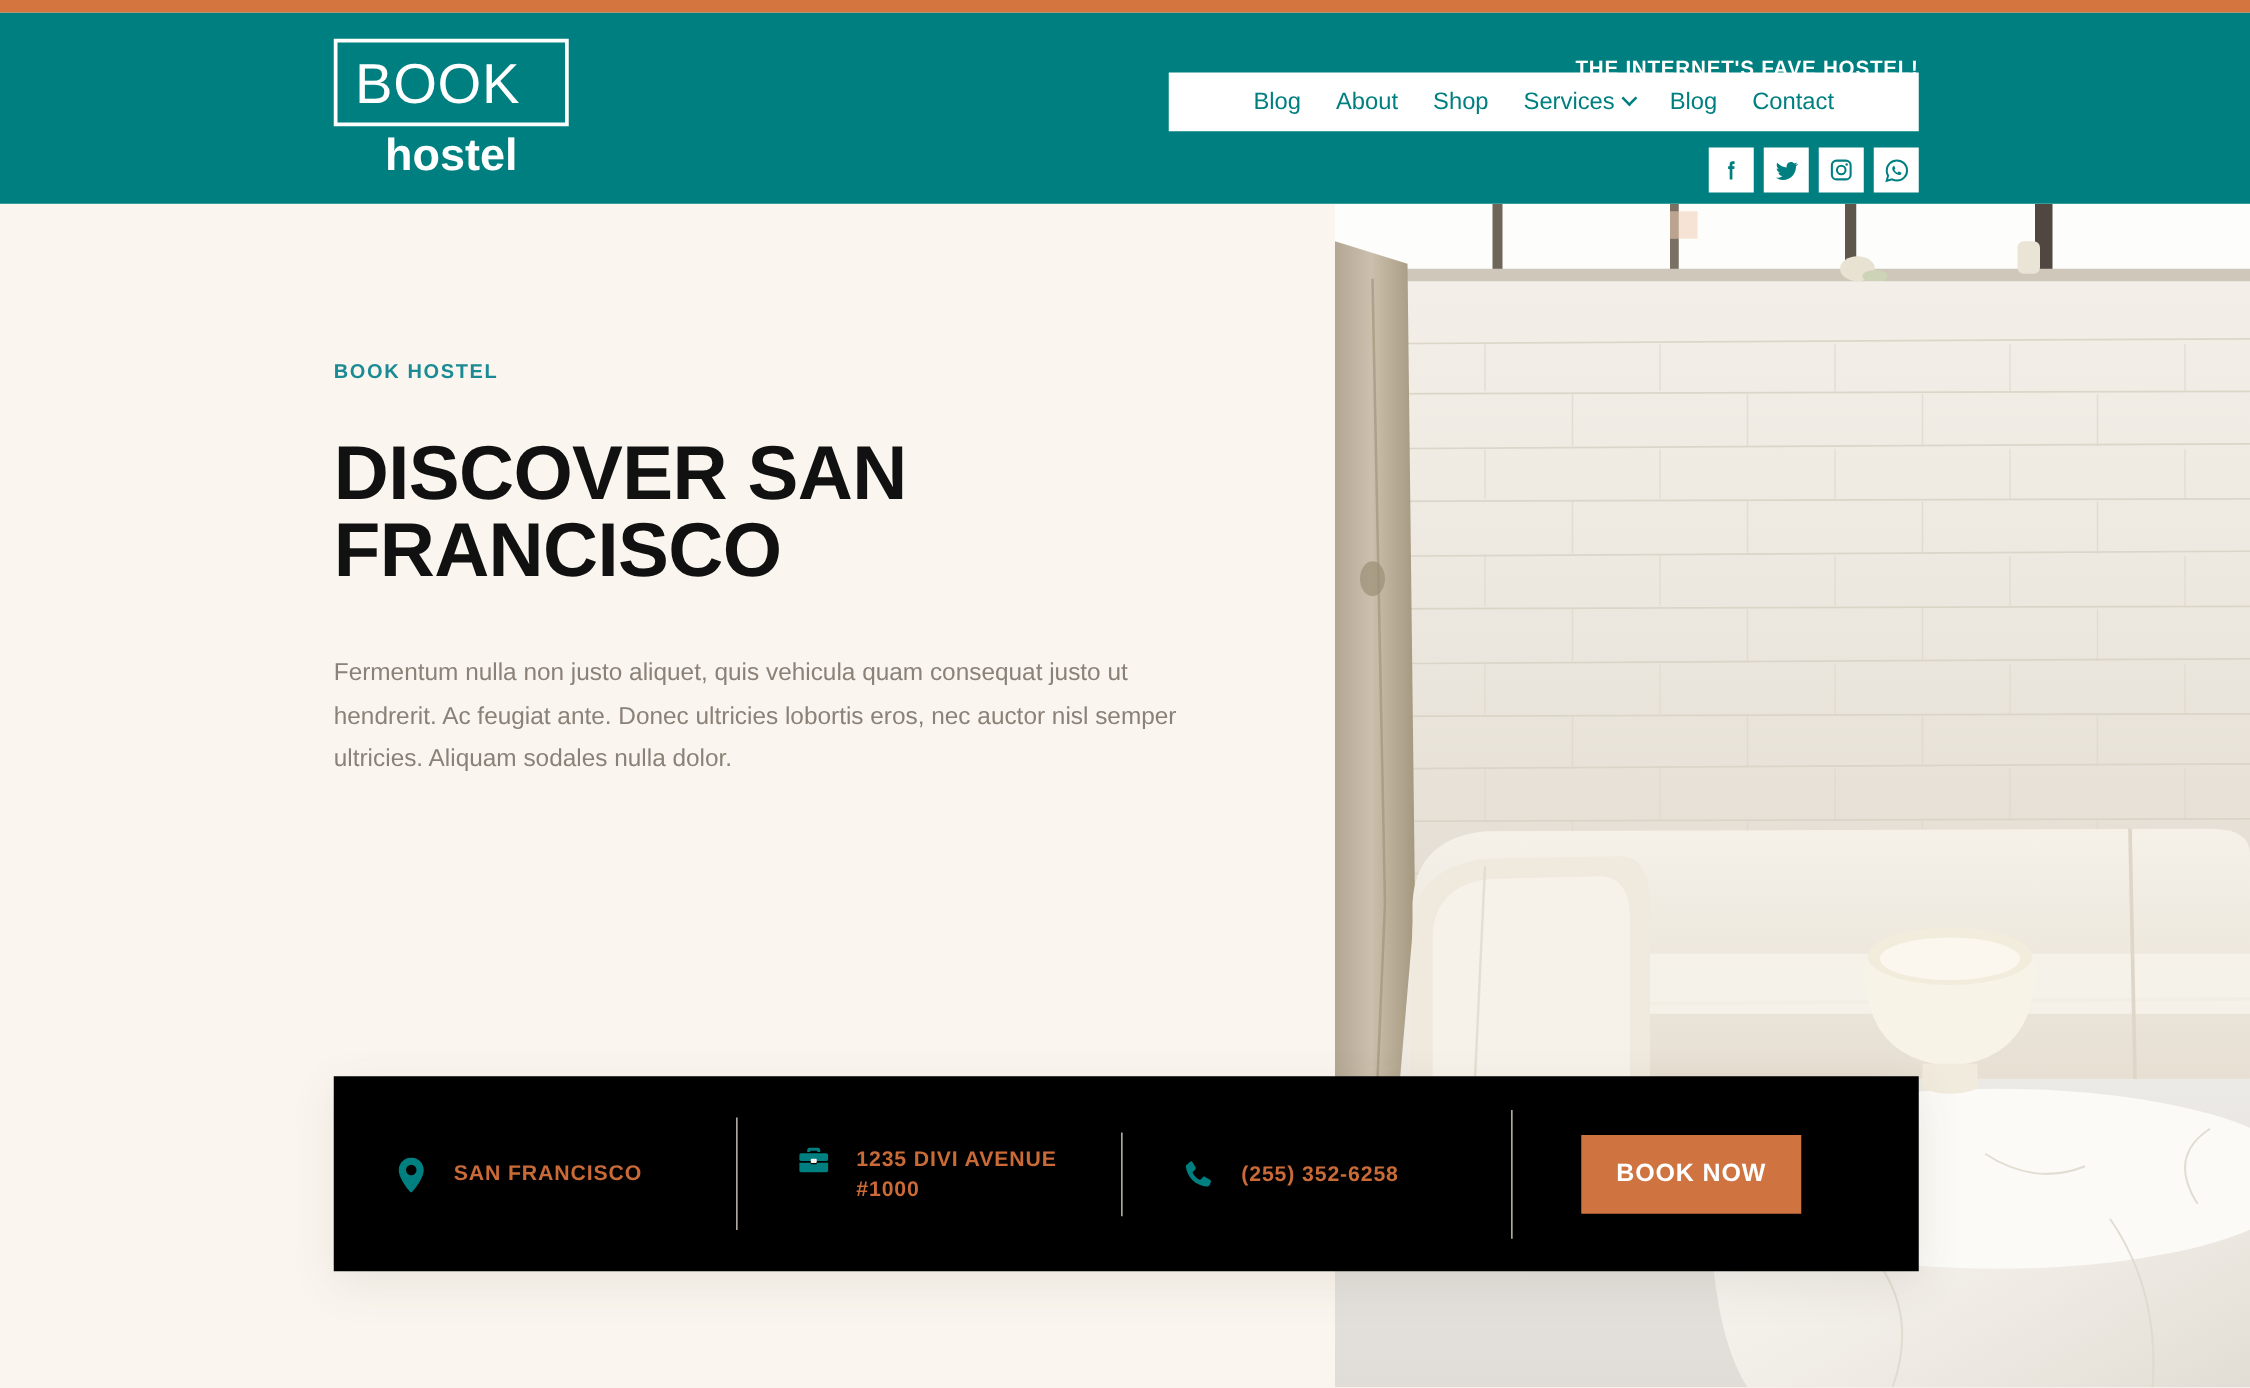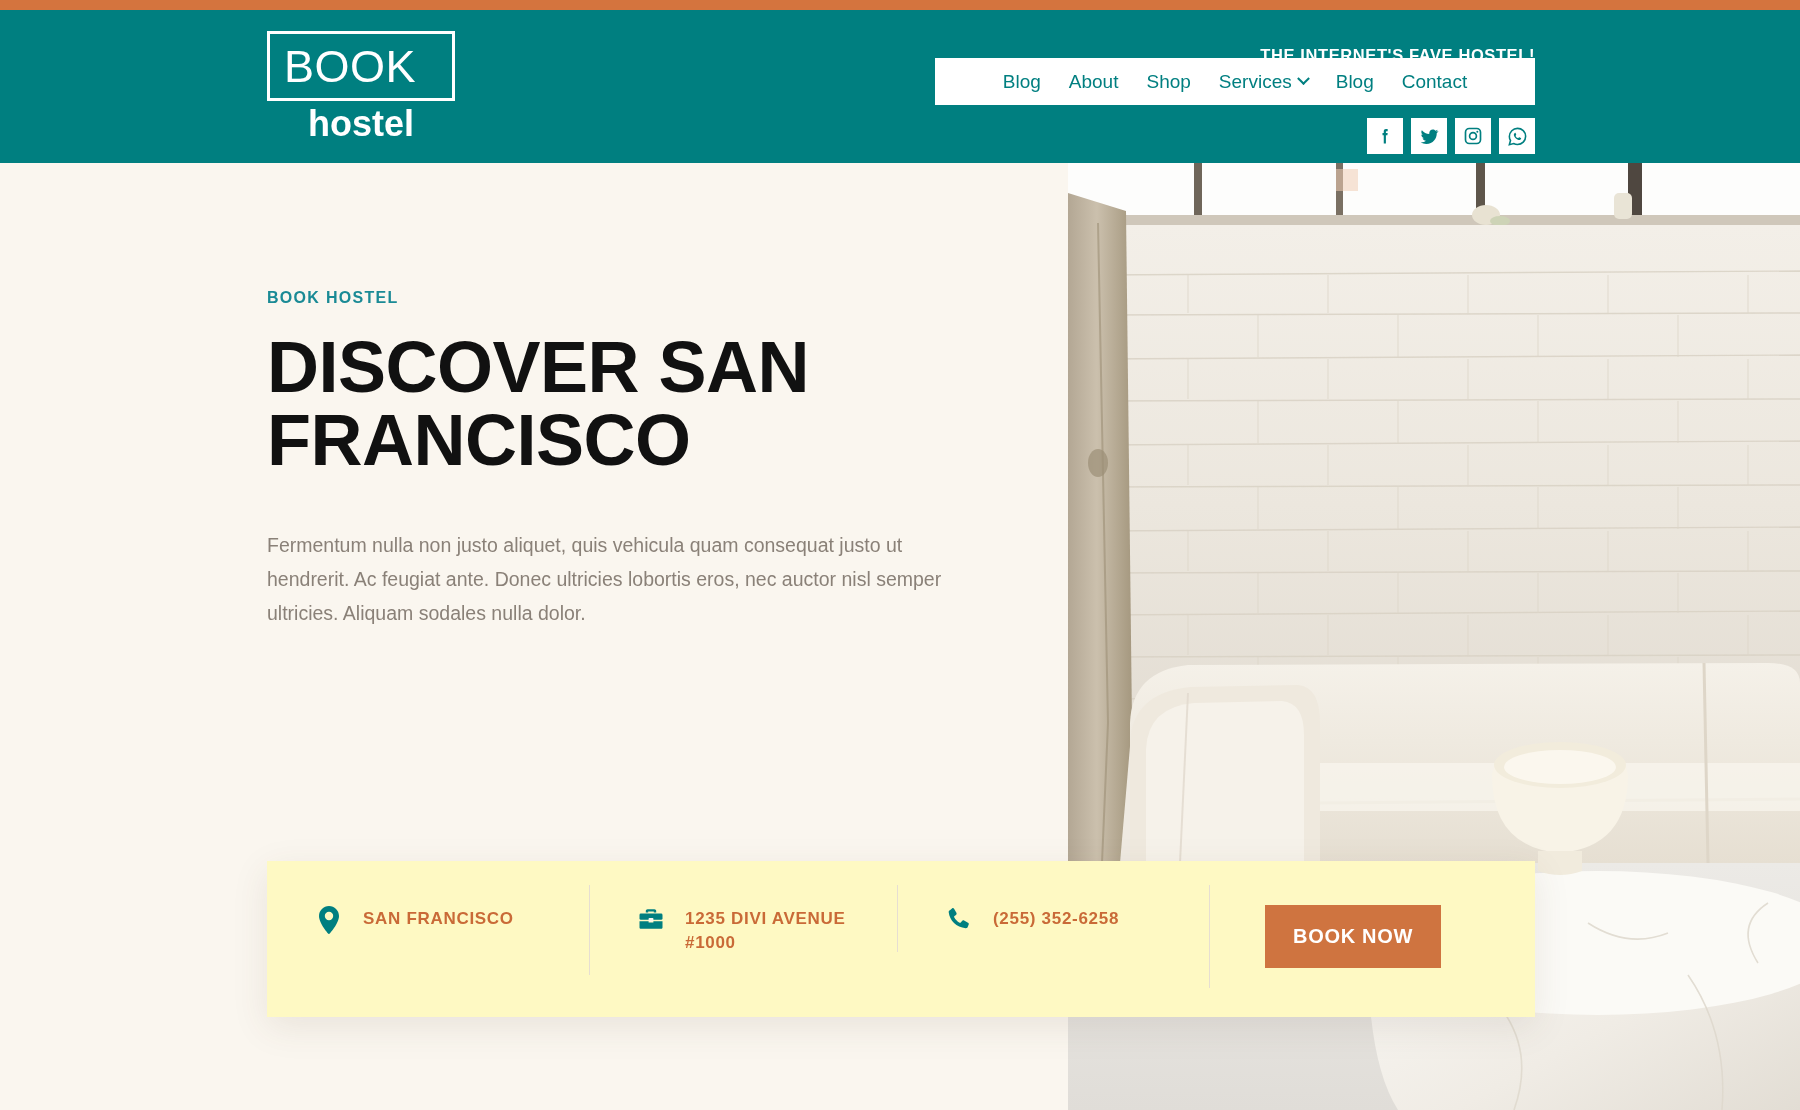--- a/index.html
+++ b/index.html
@@ -115,43 +115,43 @@
   }
   .eyebrow{
     color:#1a8a95;
     font-size:16px;
     font-weight:700;
     letter-spacing:1.3px;
     margin-top:126px;
   }
   .hero-title{
     color:#111111;
-    font-size:72px;
+    font-size:61px;
     line-height:1.02;
     font-weight:700;
     letter-spacing:-0.5px;
-    margin-top:24px;
+    margin-top:40px;
     max-width:720px;
   }
   .hero-para{
     color:#8a8178;
     font-size:19.5px;
     line-height:1.75;
     margin-top:50px;
     max-width:695px;
   }
 
   
   .info-bar{
     position:absolute; left:267px; top:861px;
     width:1268px; height:156px;
-    background:#fef9c3;
+    background:#000000;
     box-shadow:0 10px 34px rgba(90,70,50,0.10);
     display:flex;
-    align-items:flex-start;
+    align-items:center;
     z-index:20;
   }
   .info-cell{
     display:flex;
     align-items:flex-start;
     padding:44px 0 44px 48px;
     position:relative;
   }
   .info-cell.c1{ width:322px; }
   .info-cell.c2{ width:308px; }

